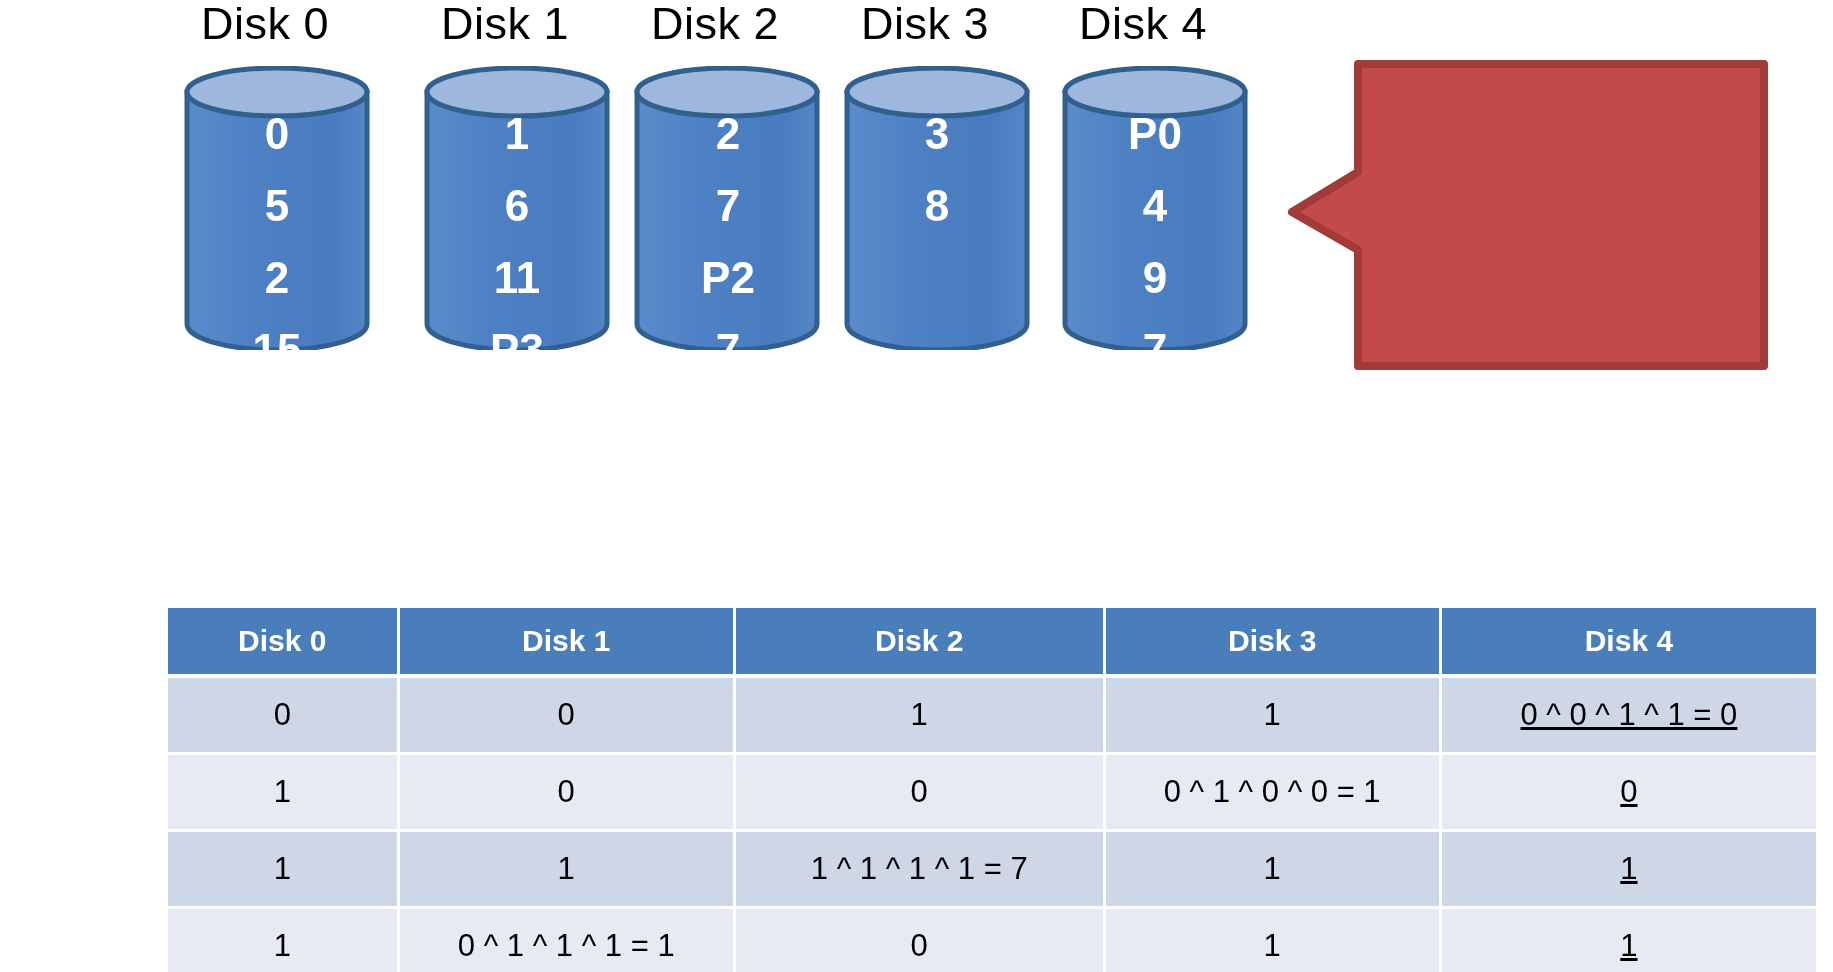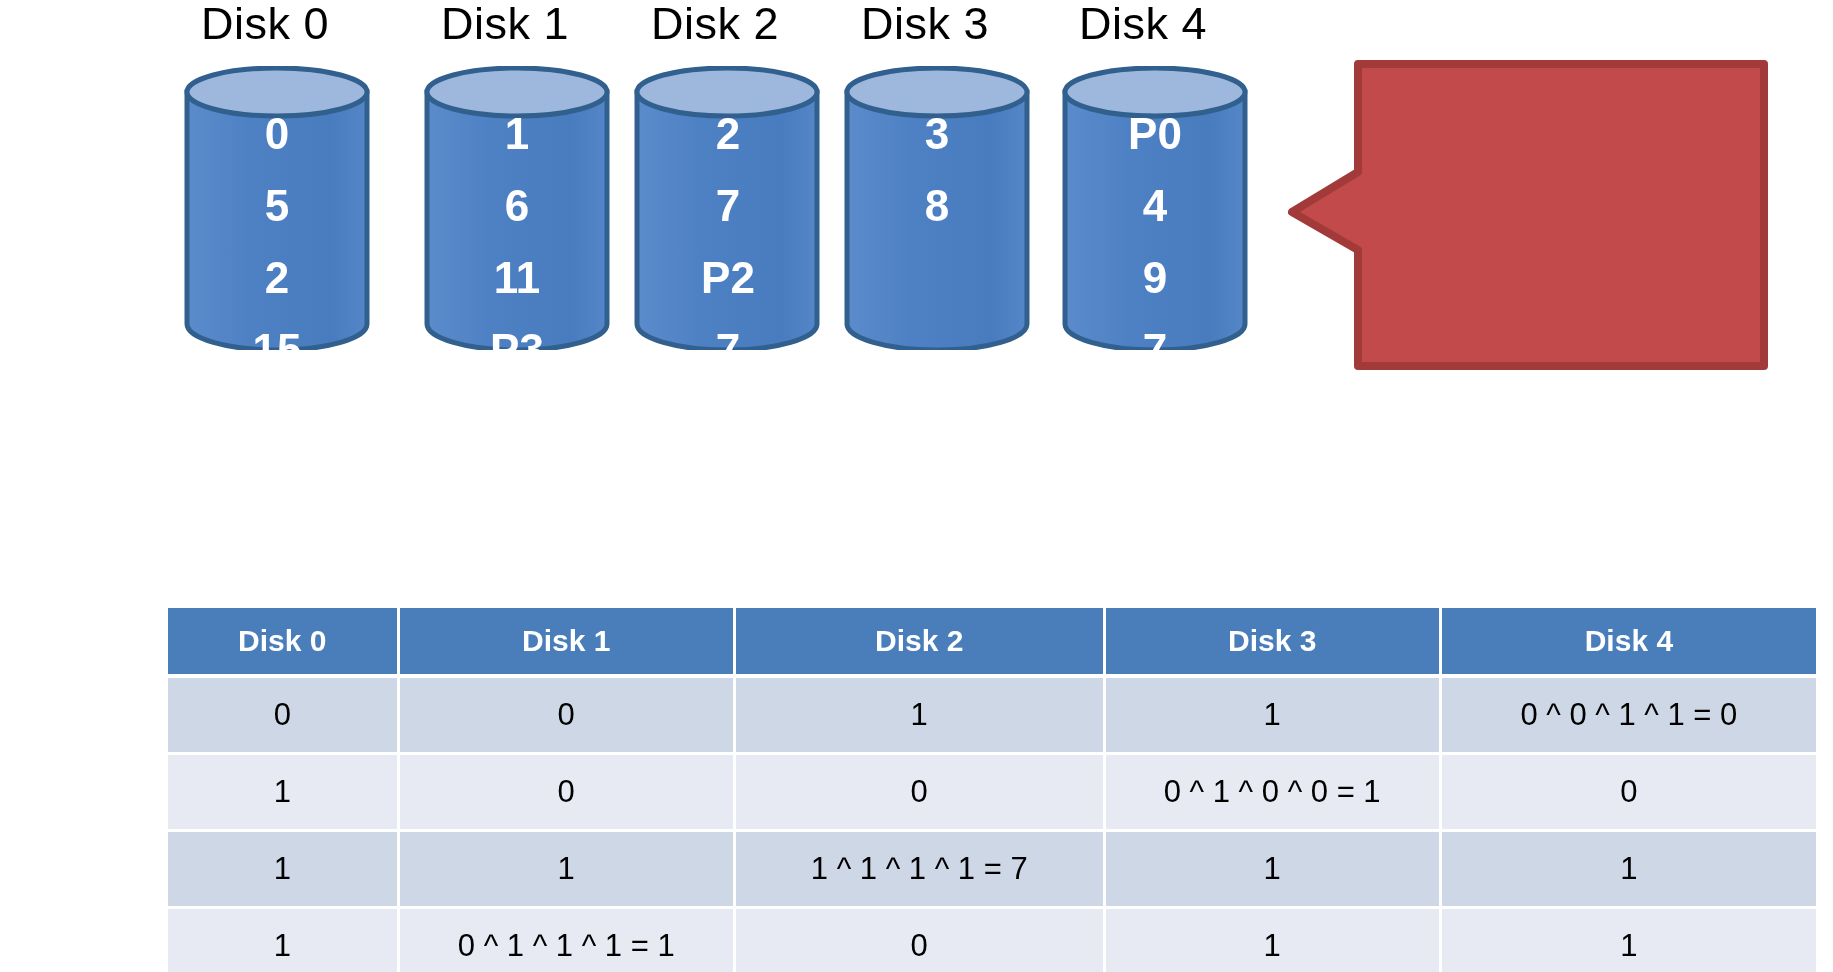--- a/index.html
+++ b/index.html
@@ -128,21 +128,21 @@
   #parity-table th:last-child { border-right: none; }
   #parity-table td {
     font-size: 31px;
     color: #000000;
     height: 72px;
     text-align: center;
     border-right: 3px solid #ffffff;
     border-bottom: 3px solid #ffffff;
     white-space: nowrap;
   }
-  #parity-table td:last-child { border-right: none; }
+  #parity-table td:last-child { border-right: none; text-decoration: underline; }
   #parity-table tbody tr.odd td { background: #CED7E6; }
   #parity-table tbody tr.even td { background: #E7EAF2; }
   #parity-table col.c0 { width: 208px; }
   #parity-table col.c1 { width: 302px; }
   #parity-table col.c2 { width: 332px; }
   #parity-table col.c3 { width: 302px; }
   #parity-table col.c4 { width: 336px; }
 </style>
 </head>
 <body>

